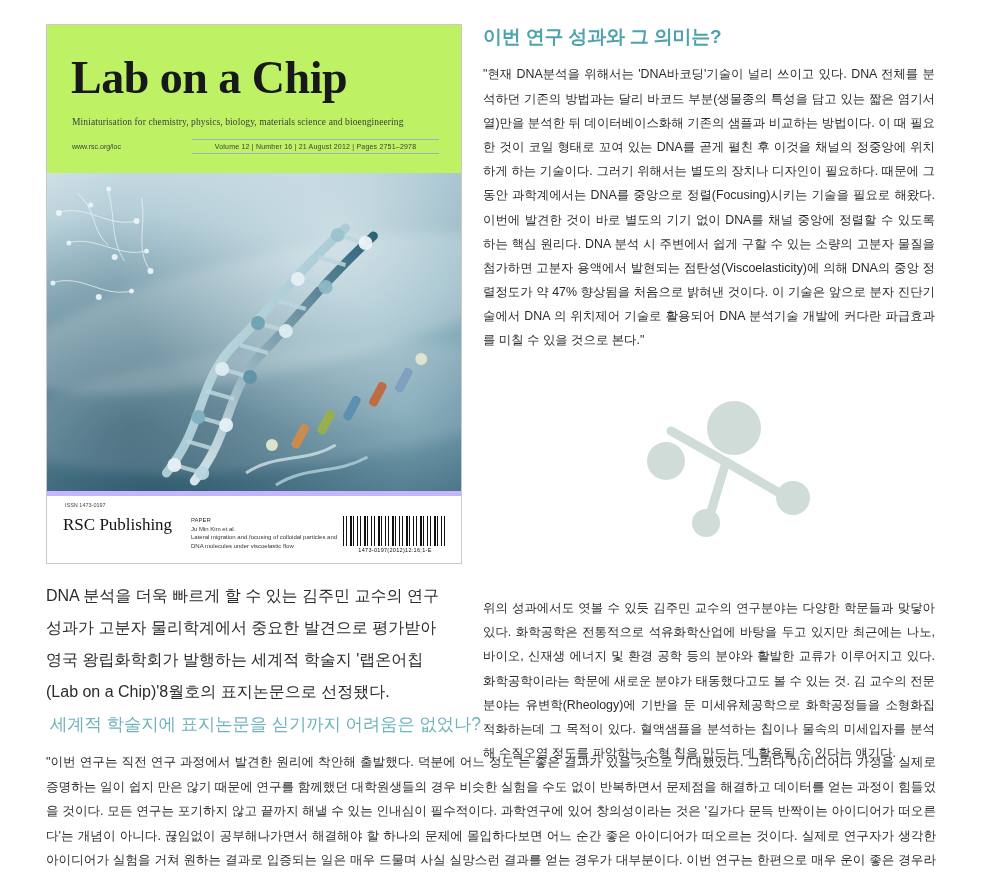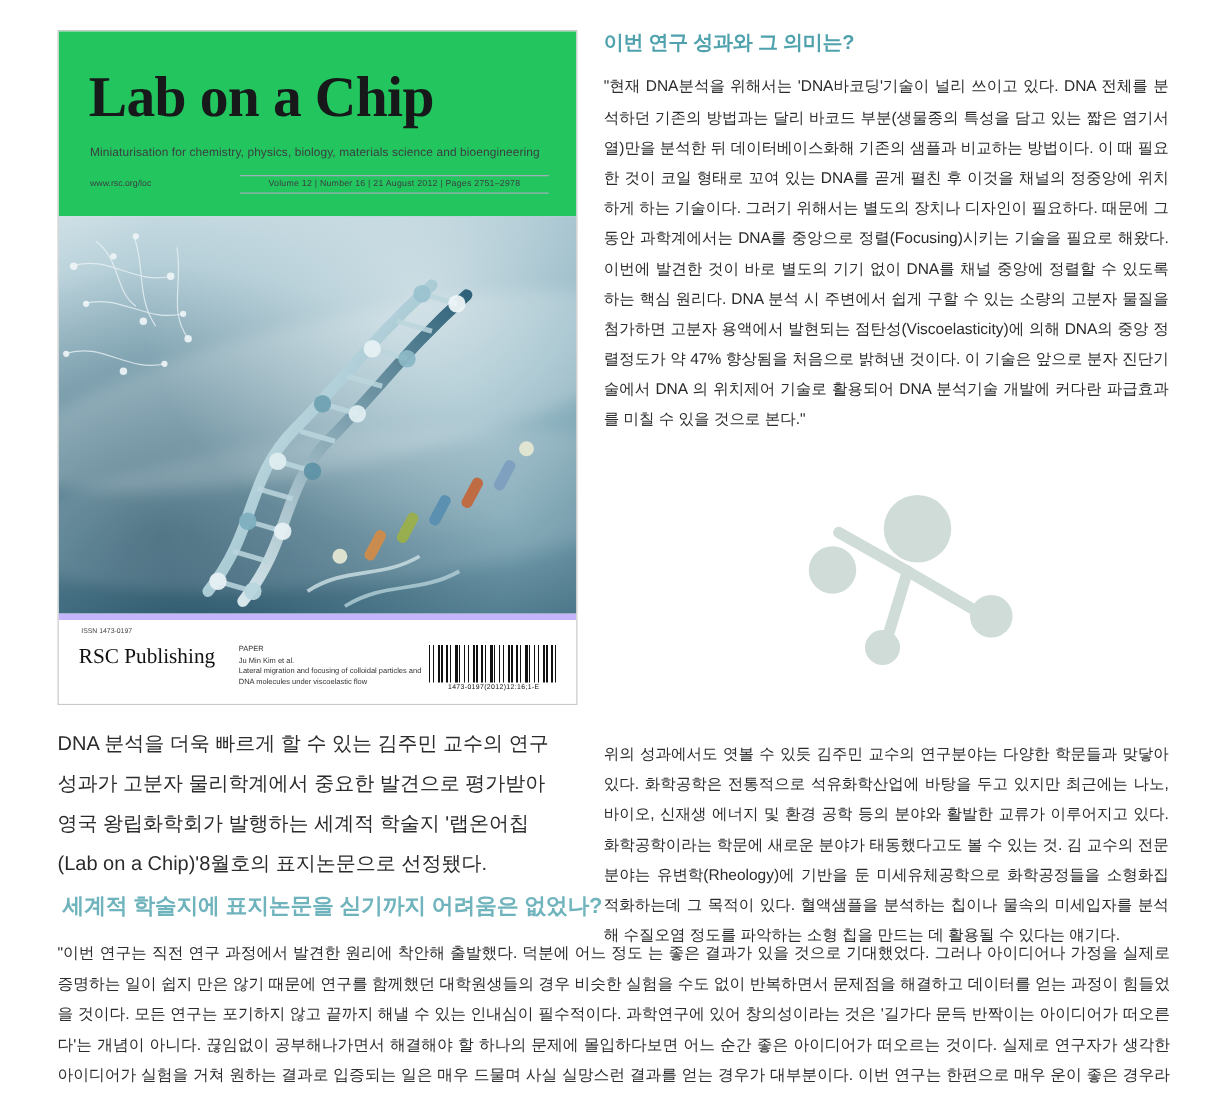--- a/index.html
+++ b/index.html
@@ -24,34 +24,34 @@
   .cover {
     position: relative;
     width: 416px; height: 540px;
     border: 1px solid #c9c9c9;
     background: #ffffff;
     overflow: hidden;
   }
   .cover-top {
     position: relative;
     height: 148px;
-    background: #22c55e;
+    background: #bef264;
     padding: 26px 22px 0 22px;
   }
   .cover-title {
     font-family: "Liberation Serif", serif;
     font-size: 46px;
     font-weight: bold;
     letter-spacing: -0.5px;
     color: #16181a;
     line-height: 1;
     margin: 4px 0 0 2px;
   }
   .cover-sub {
-    font-family: Liberation Sans, sans-serif;
+    font-family: Liberation Serif, serif;
     font-size: 9.5px;
     color: #3a3f42;
     margin-top: 16px;
     margin-left: 3px;
     letter-spacing: 0.1px;
   }
   .cover-meta-row {
     display: flex;
     align-items: center;
     margin-top: 12px;
@@ -160,21 +160,21 @@
     color: #2b2b2b;
   }
 
   
   .right-col {
     position: absolute;
     left: 483px; top: 24px;
     width: 452px;
   }
   .q-head {
-    font-size: 16px;
+    font-size: 19px;
     font-weight: bold;
     color: #4fa2ad;
     letter-spacing: -0.2px;
     margin: 0 0 12px 0;
   }
   .body-text {
     font-size: 12.4px;
     line-height: 1.95;
     color: #2b2b2b;
     text-align: justify;
@@ -189,21 +189,21 @@
   }
 
   
   .bottom {
     position: absolute;
     left: 46px; top: 712px;
     width: 890px;
   }
   .q-head-2 {
     font-size: 17.5px;
-    font-weight: bold;
+    font-weight: normal;
     color: #6fb3bd;
     letter-spacing: -0.2px;
     margin: 0 0 14px 4px;
   }
   .bottom .body-text {
     font-size: 12.6px;
     line-height: 1.95;
   }
 </style>
 </head>

